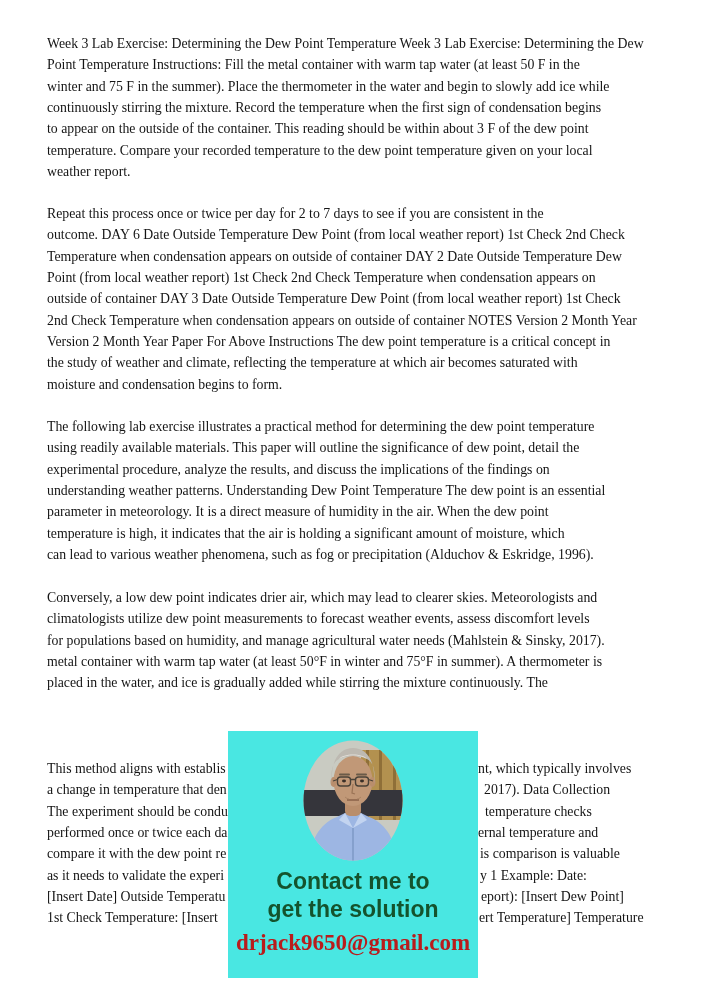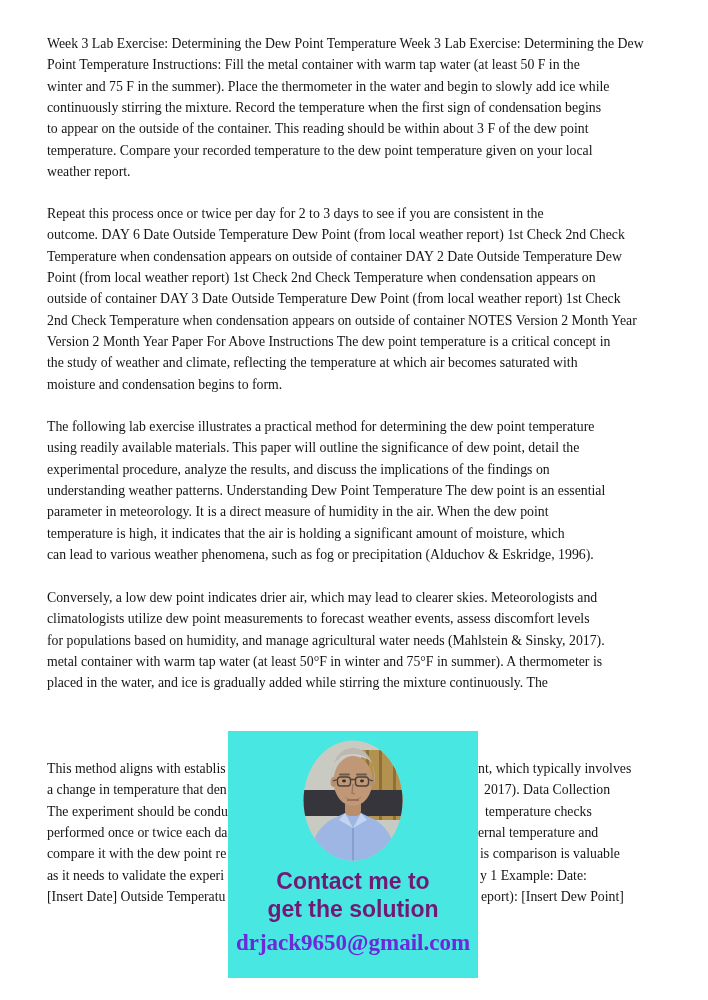--- a/index.html
+++ b/index.html
@@ -43,52 +43,52 @@
   .ad-headline {
     position: absolute;
     top: 136px;
     left: 0;
     width: 100%;
     text-align: center;
     font-family: "Liberation Sans", sans-serif;
     font-weight: bold;
     font-size: 23px;
     line-height: 28px;
-    color: #701a75;
+    color: #14532d;
   }
   .ad-email {
     position: absolute;
     top: 198px;
     left: 0;
     width: 100%;
     text-align: center;
     font-family: "Liberation Serif", serif;
     font-weight: bold;
     font-size: 23px;
     line-height: 28px;
-    color: #6d28d9;
+    color: #b91c1c;
   }
 </style>
 </head>
 <body>
 
 <div class="page">
 
   <div class="para" style="top:33px">
     <div class="line">Week 3 Lab Exercise: Determining the Dew Point Temperature Week 3 Lab Exercise: Determining the Dew</div>
     <div class="line">Point Temperature Instructions: Fill the metal container with warm tap water (at least 50 F in the</div>
     <div class="line">winter and 75 F in the summer). Place the thermometer in the water and begin to slowly add ice while</div>
     <div class="line">continuously stirring the mixture. Record the temperature when the first sign of condensation begins</div>
     <div class="line">to appear on the outside of the container. This reading should be within about 3 F of the dew point</div>
     <div class="line">temperature. Compare your recorded temperature to the dew point temperature given on your local</div>
     <div class="line">weather report.</div>
   </div>
 
   <div class="para" style="top:203px">
-    <div class="line">Repeat this process once or twice per day for 2 to 3 days to see if you are consistent in the</div>
+    <div class="line">Repeat this process once or twice per day for 2 to 7 days to see if you are consistent in the</div>
     <div class="line">outcome. DAY 6 Date Outside Temperature Dew Point (from local weather report) 1st Check 2nd Check</div>
     <div class="line">Temperature when condensation appears on outside of container DAY 2 Date Outside Temperature Dew</div>
     <div class="line">Point (from local weather report) 1st Check 2nd Check Temperature when condensation appears on</div>
     <div class="line">outside of container DAY 3 Date Outside Temperature Dew Point (from local weather report) 1st Check</div>
     <div class="line">2nd Check Temperature when condensation appears on outside of container NOTES Version 2 Month Year</div>
     <div class="line">Version 2 Month Year Paper For Above Instructions The dew point temperature is a critical concept in</div>
     <div class="line">the study of weather and climate, reflecting the temperature at which air becomes saturated with</div>
     <div class="line">moisture and condensation begins to form.</div>
   </div>
 
@@ -131,20 +131,24 @@
       <span class="frag-left">compare it with the dew point re</span>
       <span class="frag-right" style="left:433px">is comparison is valuable</span>
     </div>
     <div class="line obs-line">
       <span class="frag-left">as it needs to validate the experi</span>
       <span class="frag-right" style="left:433px">y 1 Example: Date:</span>
     </div>
     <div class="line obs-line">
       <span class="frag-left">[Insert Date] Outside Temperatu</span>
       <span class="frag-right" style="left:434px">eport): [Insert Dew Point]</span>
+    </div>
+    <div class="line obs-line">
+      <span class="frag-left">1st Check Temperature: [Insert</span>
+      <span class="frag-right" style="left:432px">ert Temperature] Temperature</span>
     </div>
   </div>
 
   <div class="ad-overlay">
     <svg class="tutor-photo" viewBox="0 0 100 121" aria-hidden="true">
       <defs>
         <clipPath id="ovalClip">
             <ellipse cx="50" cy="60.5" rx="49.5" ry="60"></ellipse>
           </clipPath>
       </defs>

